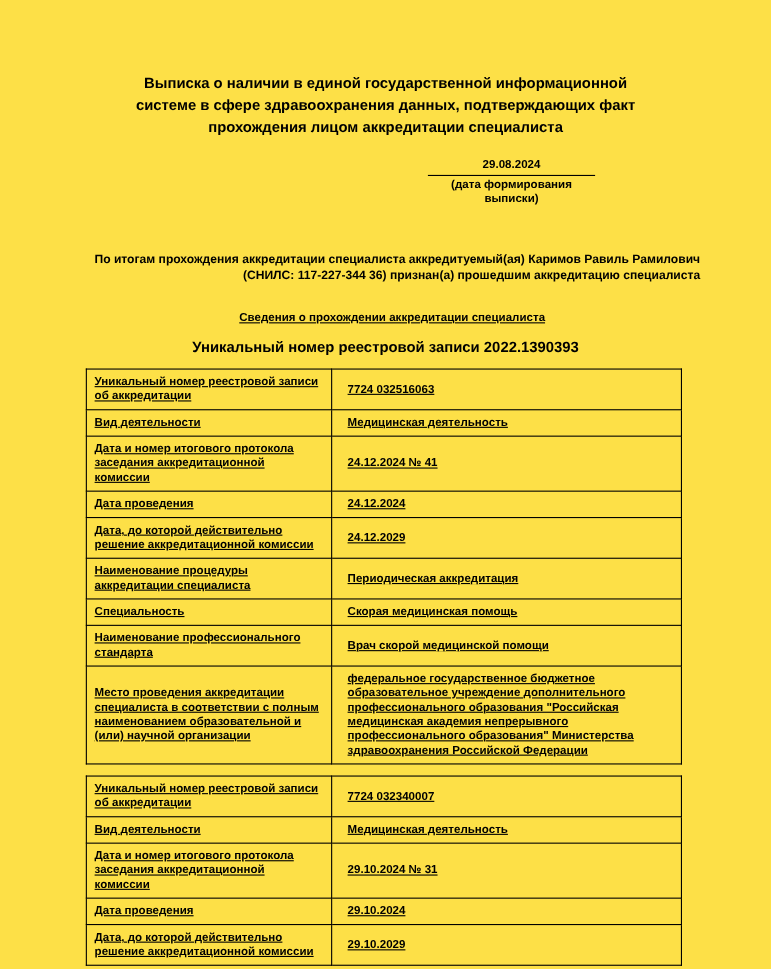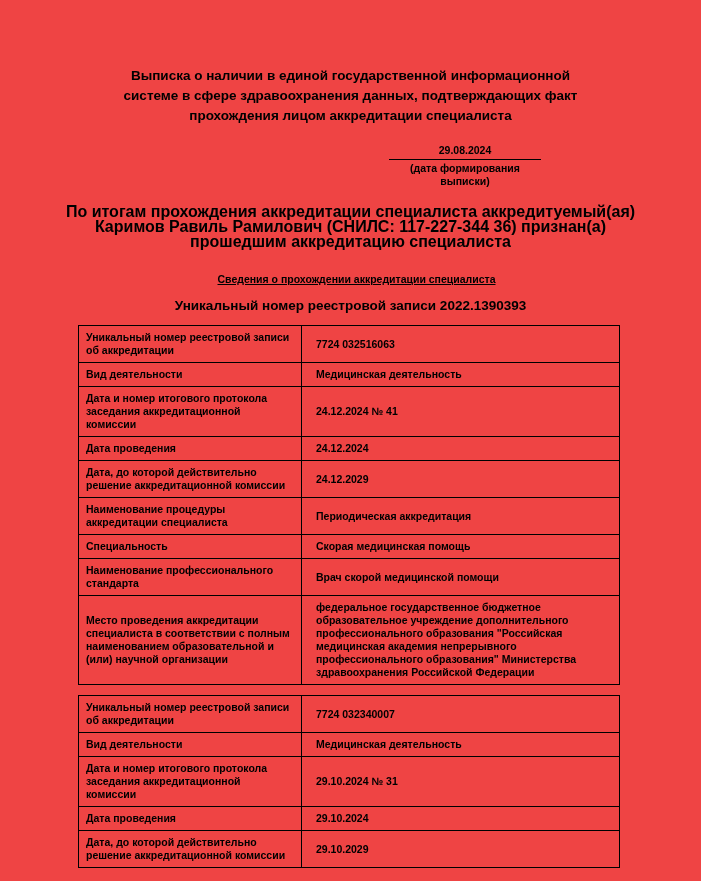--- a/index.html
+++ b/index.html
@@ -4,21 +4,21 @@
 <style>
   html, body {
     margin: 0;
     padding: 0;
     background: #ffffff;
   }
   .page {
     position: relative;
     width: 701px;
     height: 881px;
-    background: #ef4444;
+    background: #fde047;
     color: #000000;
     font-family: "Liberation Sans", "DejaVu Sans", sans-serif;
     font-weight: bold;
     overflow: hidden;
   }
   .doc-title {
     margin: 0 auto;
     padding-top: 66px;
     width: 500px;
     text-align: center;
@@ -35,24 +35,24 @@
   .date-value {
     display: block;
     padding-bottom: 2px;
     border-bottom: 1.5px solid #000;
   }
   .date-caption {
     display: block;
     padding-top: 2px;
   }
   .summary {
-    margin: 16px auto 0;
+    margin: 41px auto 0;
     width: 572px;
-    text-align: center;
-    font-size: 16px;
+    text-align: right;
+    font-size: 11px;
     line-height: 15px;
   }
   .section-heading {
     margin-top: 24px;
     text-align: center;
     font-size: 10.5px;
     text-decoration: underline;
     margin-left: 12px;
   }
   .registry-header {
@@ -61,20 +61,21 @@
     font-size: 13.5px;
   }
   .rec-table {
     display: table;
     table-layout: fixed;
     border-collapse: collapse;
     width: 541px;
     margin: 12px 0 0 78px;
     font-size: 10.5px;
     line-height: 13px;
+    text-decoration: underline;
   }
   .rec-table + .rec-table {
     margin-top: 10px;
   }
   .rec-row {
     display: table-row;
   }
   .rec-cell {
     display: table-cell;
     border: 1.5px solid #000;

